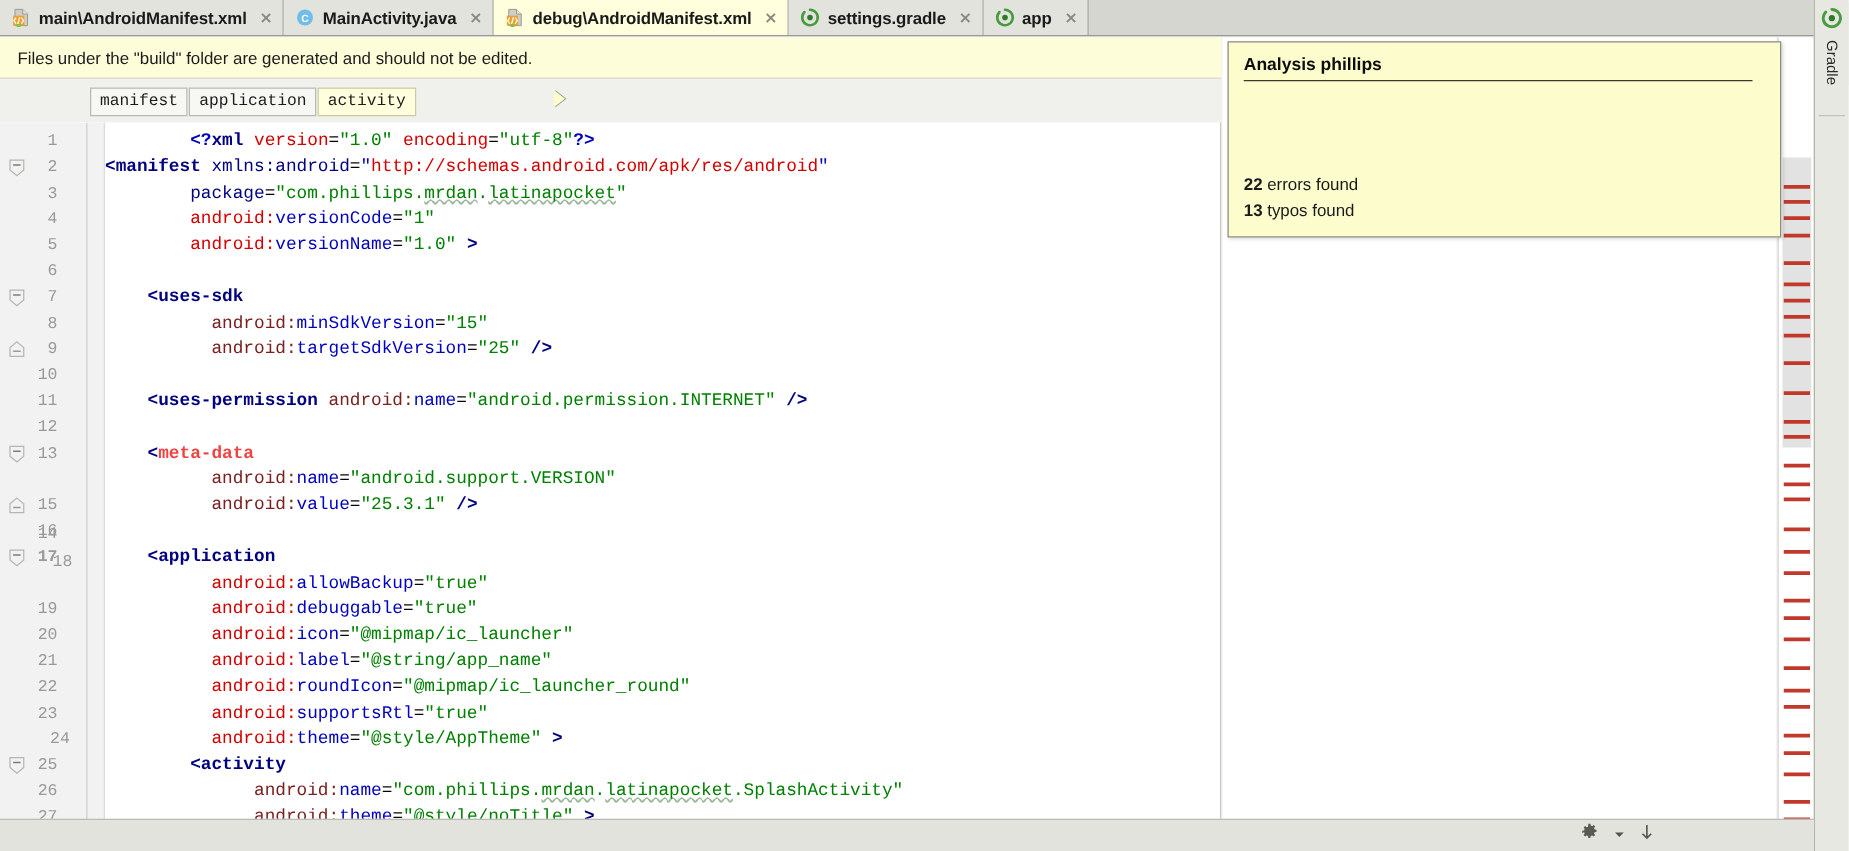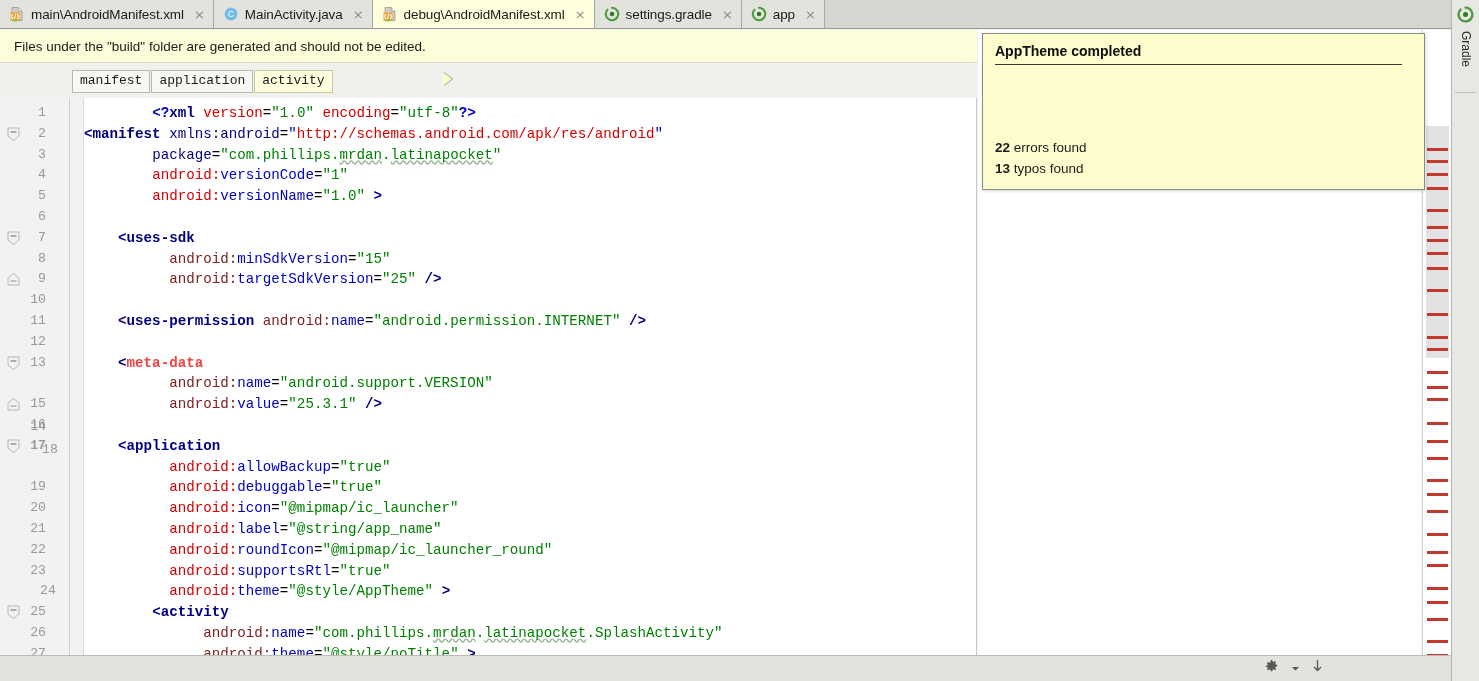--- a/index.html
+++ b/index.html
@@ -33,20 +33,21 @@
     align-items: center;
     gap: 6px;
     padding: 0 8px 0 9px;
     background: #e3e3de;
     border-right: 1px solid #a8a8a2;
     font-size: 13.5px;
     color: #1a1a1a;
     cursor: default;
     white-space: nowrap;
     position: relative;
+    font-weight: bold;
   }
   .tab.active { background: #ffffdd; }
   .tab .tab-title { letter-spacing: -0.1px; }
   .tab .tab-close {
     color: #8a8a84;
     font-size: 13px;
     margin-left: 4px;
     line-height: 1;
     font-family: "DejaVu Sans", sans-serif;
   }
@@ -516,21 +517,21 @@
       <div class="stripe-mark" style="top: 557px; background: rgb(192, 57, 43);"></div>
       <div class="stripe-mark" style="top: 571px; background: rgb(192, 57, 43);"></div>
       <div class="stripe-mark" style="top: 588px; background: rgb(192, 57, 43);"></div>
       <div class="stripe-mark" style="top: 610px; background: rgb(192, 57, 43);"></div>
       <div class="stripe-mark" style="top: 624px; background: rgb(192, 57, 43);"></div>
       <div class="stripe-mark" style="top: 640px; background: rgb(192, 57, 43);"></div>
     </div>
 
   <div class="tooltip-arrow"></div>
   <div class="tooltip">
-    <div class="tooltip-head">AppTheme completed</div>
+    <div class="tooltip-head">Analysis phillips</div>
     <div class="tooltip-rows">
       <div>
         <b>22</b><span> errors found</span>
       </div>
       <div>
         <b>13</b><span> typos found</span>
       </div>
     </div>
   </div>
 

